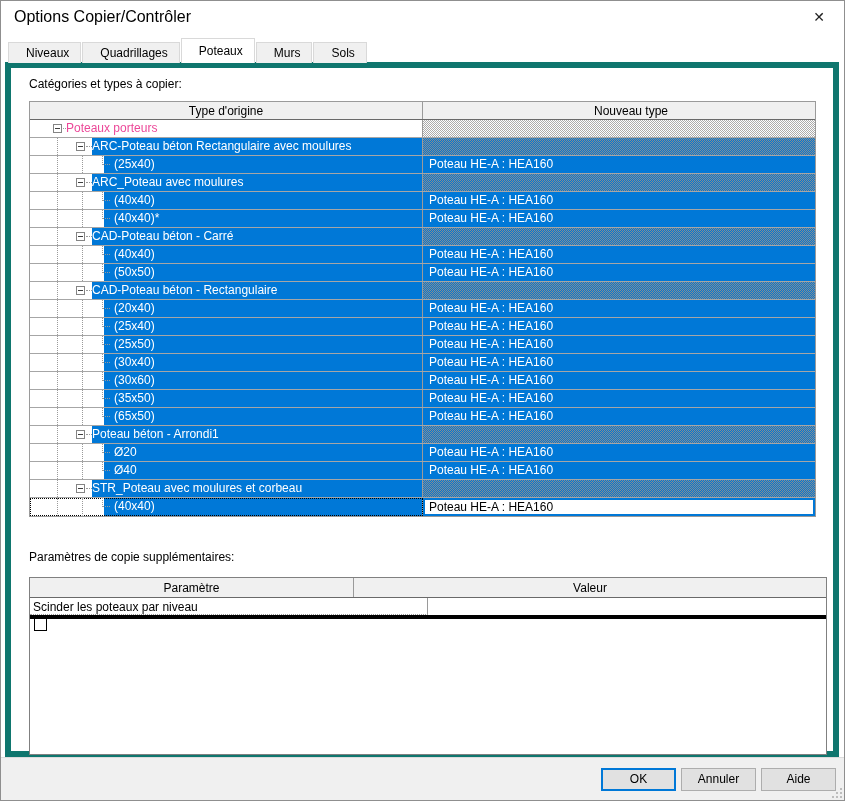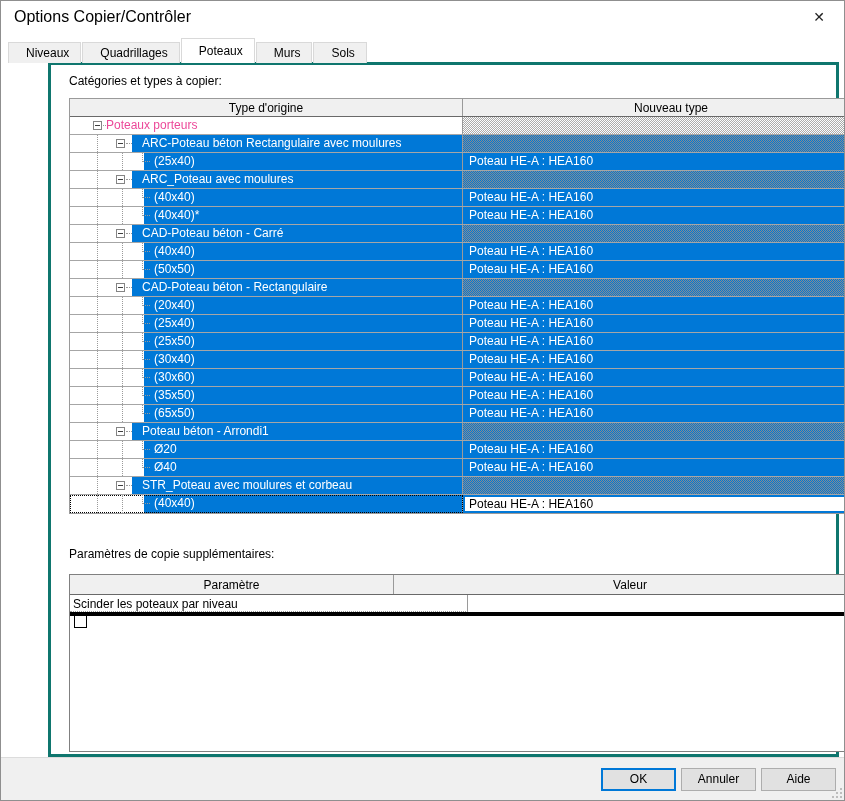--- a/index.html
+++ b/index.html
@@ -50,23 +50,22 @@
     padding-top: 5px;
     margin-top: -4px;
     border: 1px solid #d9d9d9;
     border-bottom: none;
     z-index: 4;
   }
   
   .page {
     position: absolute; left: 4px; right: 5px; top: 61px; bottom: 43px;
     background: #fff;
-    border: 3px solid #0f766e;
+    border: 6px solid #0f766e;
     z-index: 1;
-    margin-left: 43px;
   }
   .section-label { position: absolute; left: 18px; }
   .label-copy { top: 9px; }
   .label-params { top: 482px; }
 
   
   .tree-table {
     position: absolute; left: 18px; top: 33px;
     width: 787px;
     border: 1px solid #9a9a9a;
@@ -96,21 +95,21 @@
   .expander::after {
     content: ""; position: absolute; left: 1px; top: 3px;
     width: 5px; height: 1px; background: #3f3f3f;
   }
   .tlabel {
     flex: 1; height: 100%;
     line-height: 17px;
     white-space: nowrap; overflow: hidden;
   }
   .trow.root .tlabel { margin-left: 36px; color: #ec4899; background: #fff; }
-  .trow.cat  .tlabel { margin-left: 62px; padding-left: 10px;  color: #fff; background: #0078d7; }
+  .trow.cat  .tlabel { margin-left: 62px; padding-left: 0;  color: #fff; background: #0078d7; }
   .trow.leaf .tlabel { margin-left: 74px; padding-left: 10px; color: #fff; background: #0078d7; }
   .trow.focused .tcell-l { outline: 1px dotted #000; outline-offset: -1px; }
 
   .rc-hatch-w {
     background-color: #fdfdfd;
     background-image: repeating-conic-gradient(#ababab 0% 25%, transparent 0% 50%);
     background-size: 2px 2px;
   }
   .rc-hatch-b {
     background-color: #0078d7;

